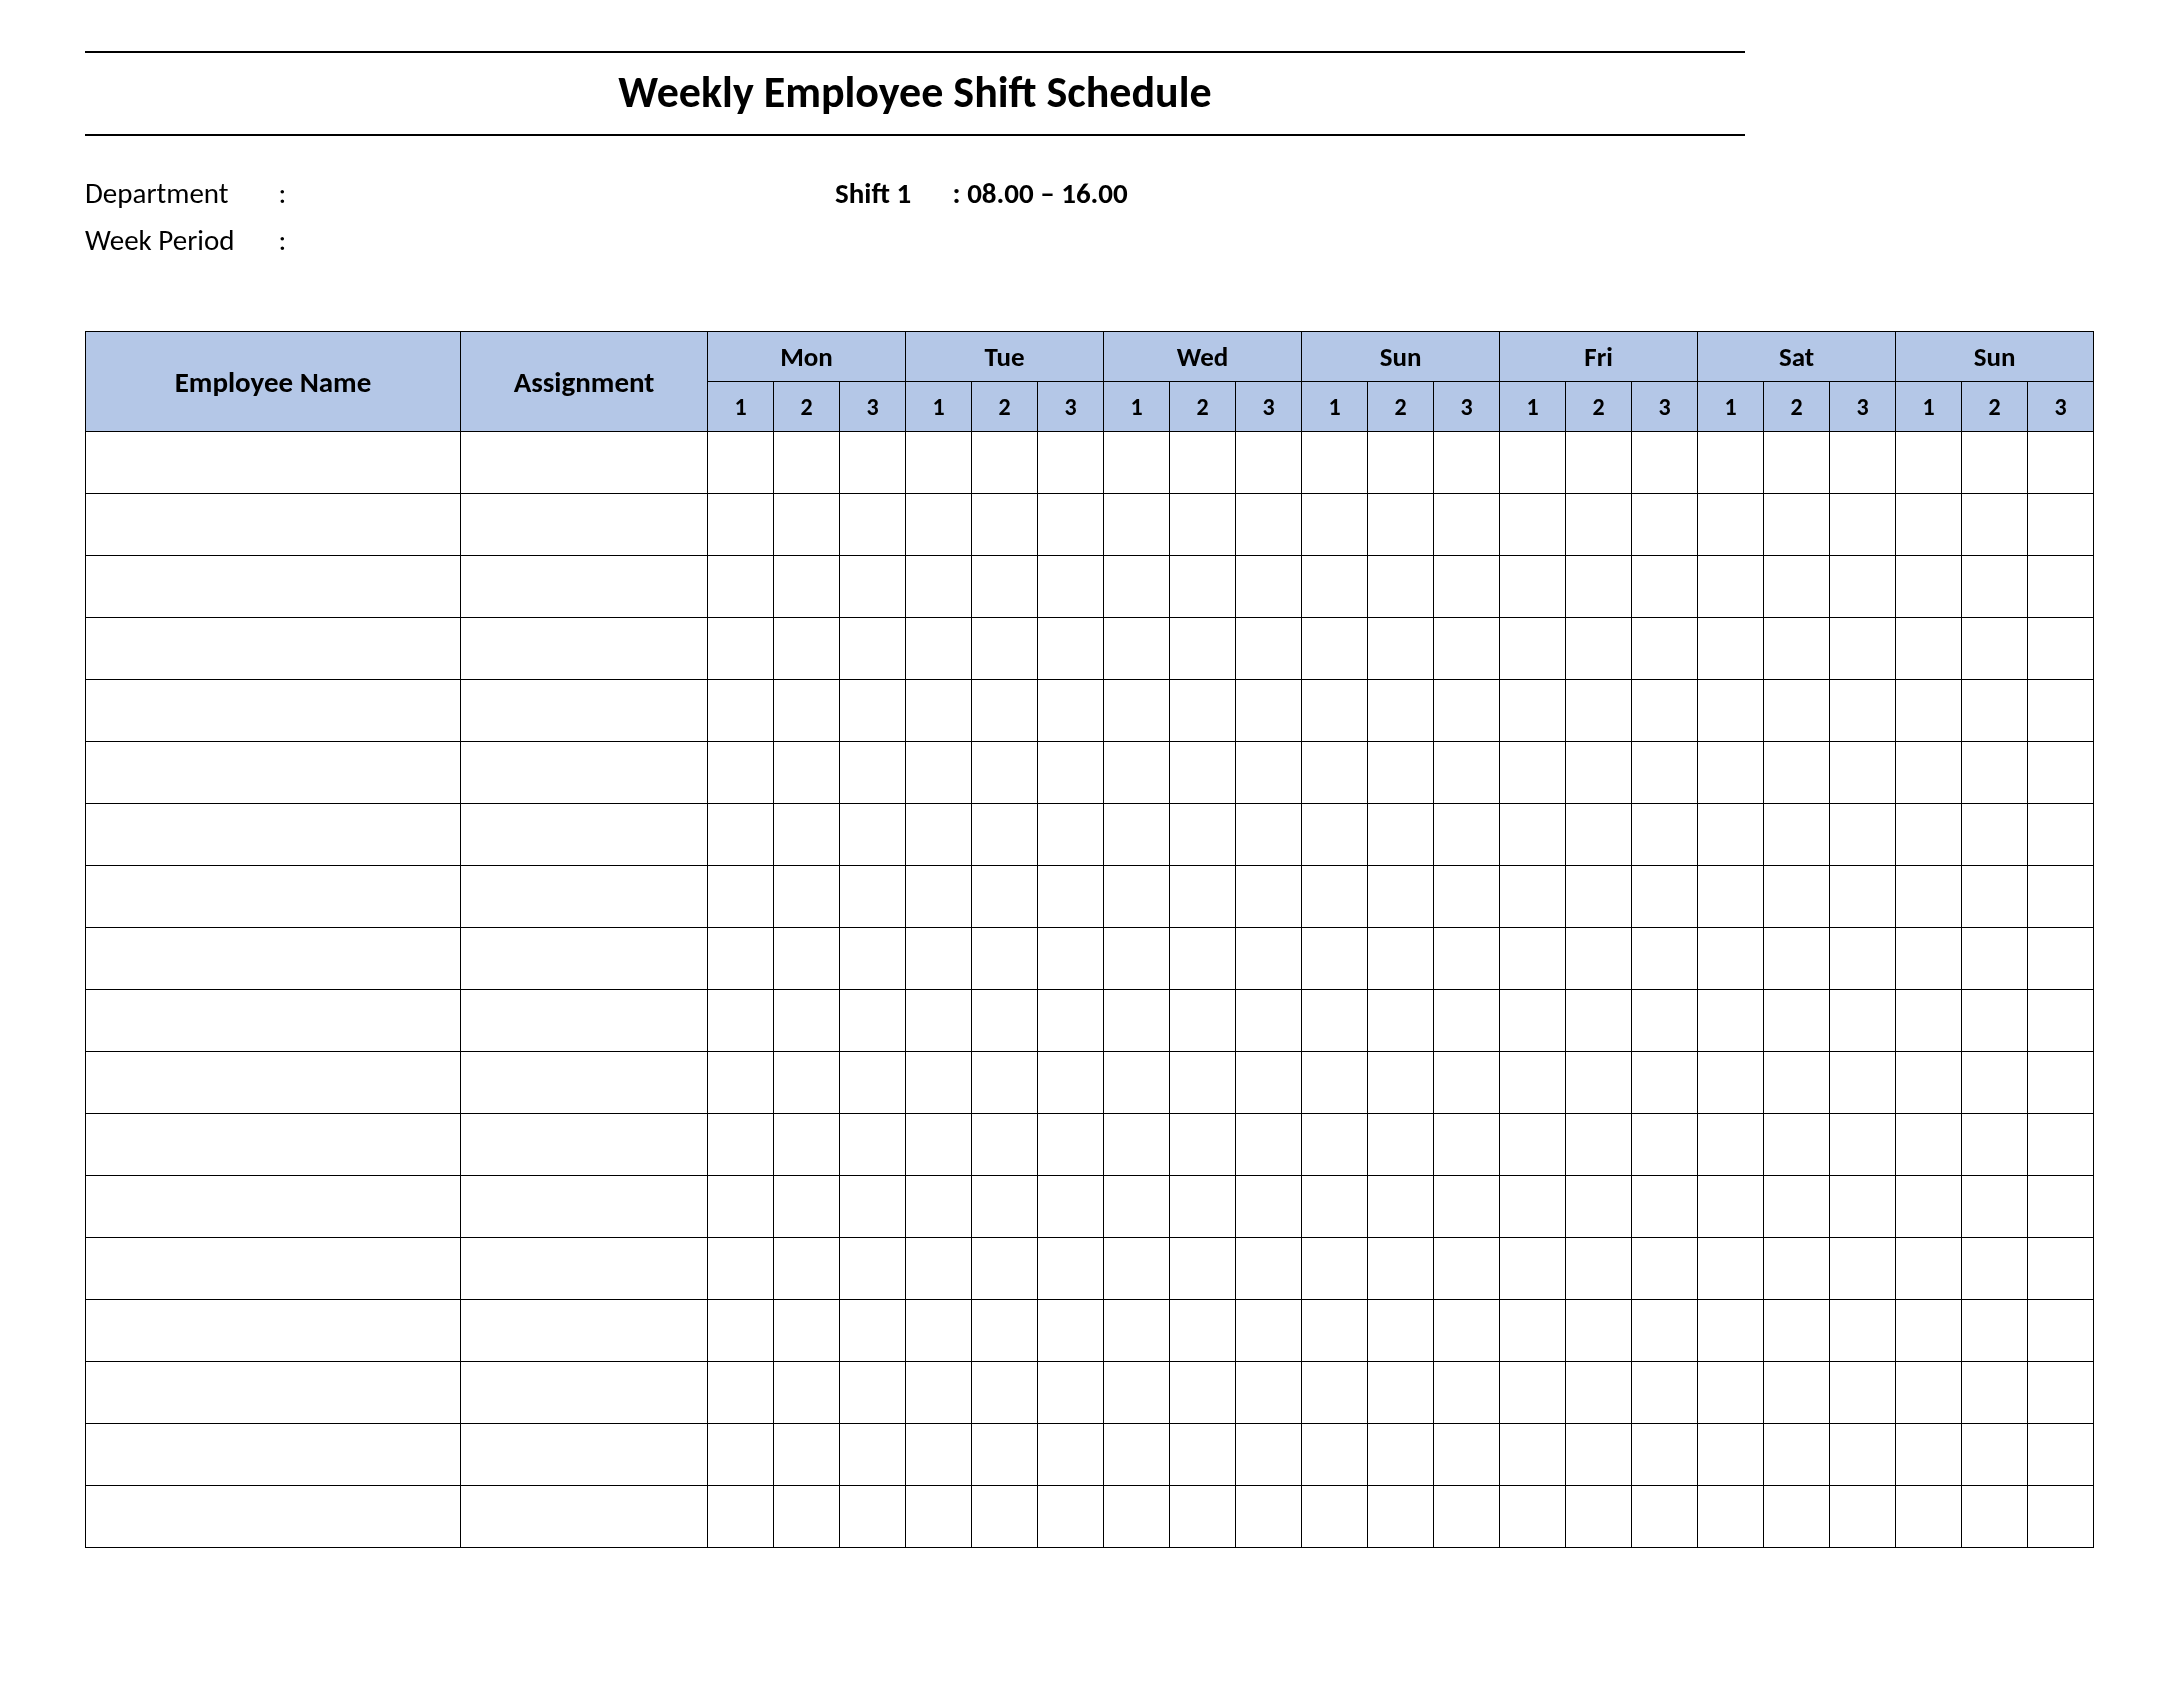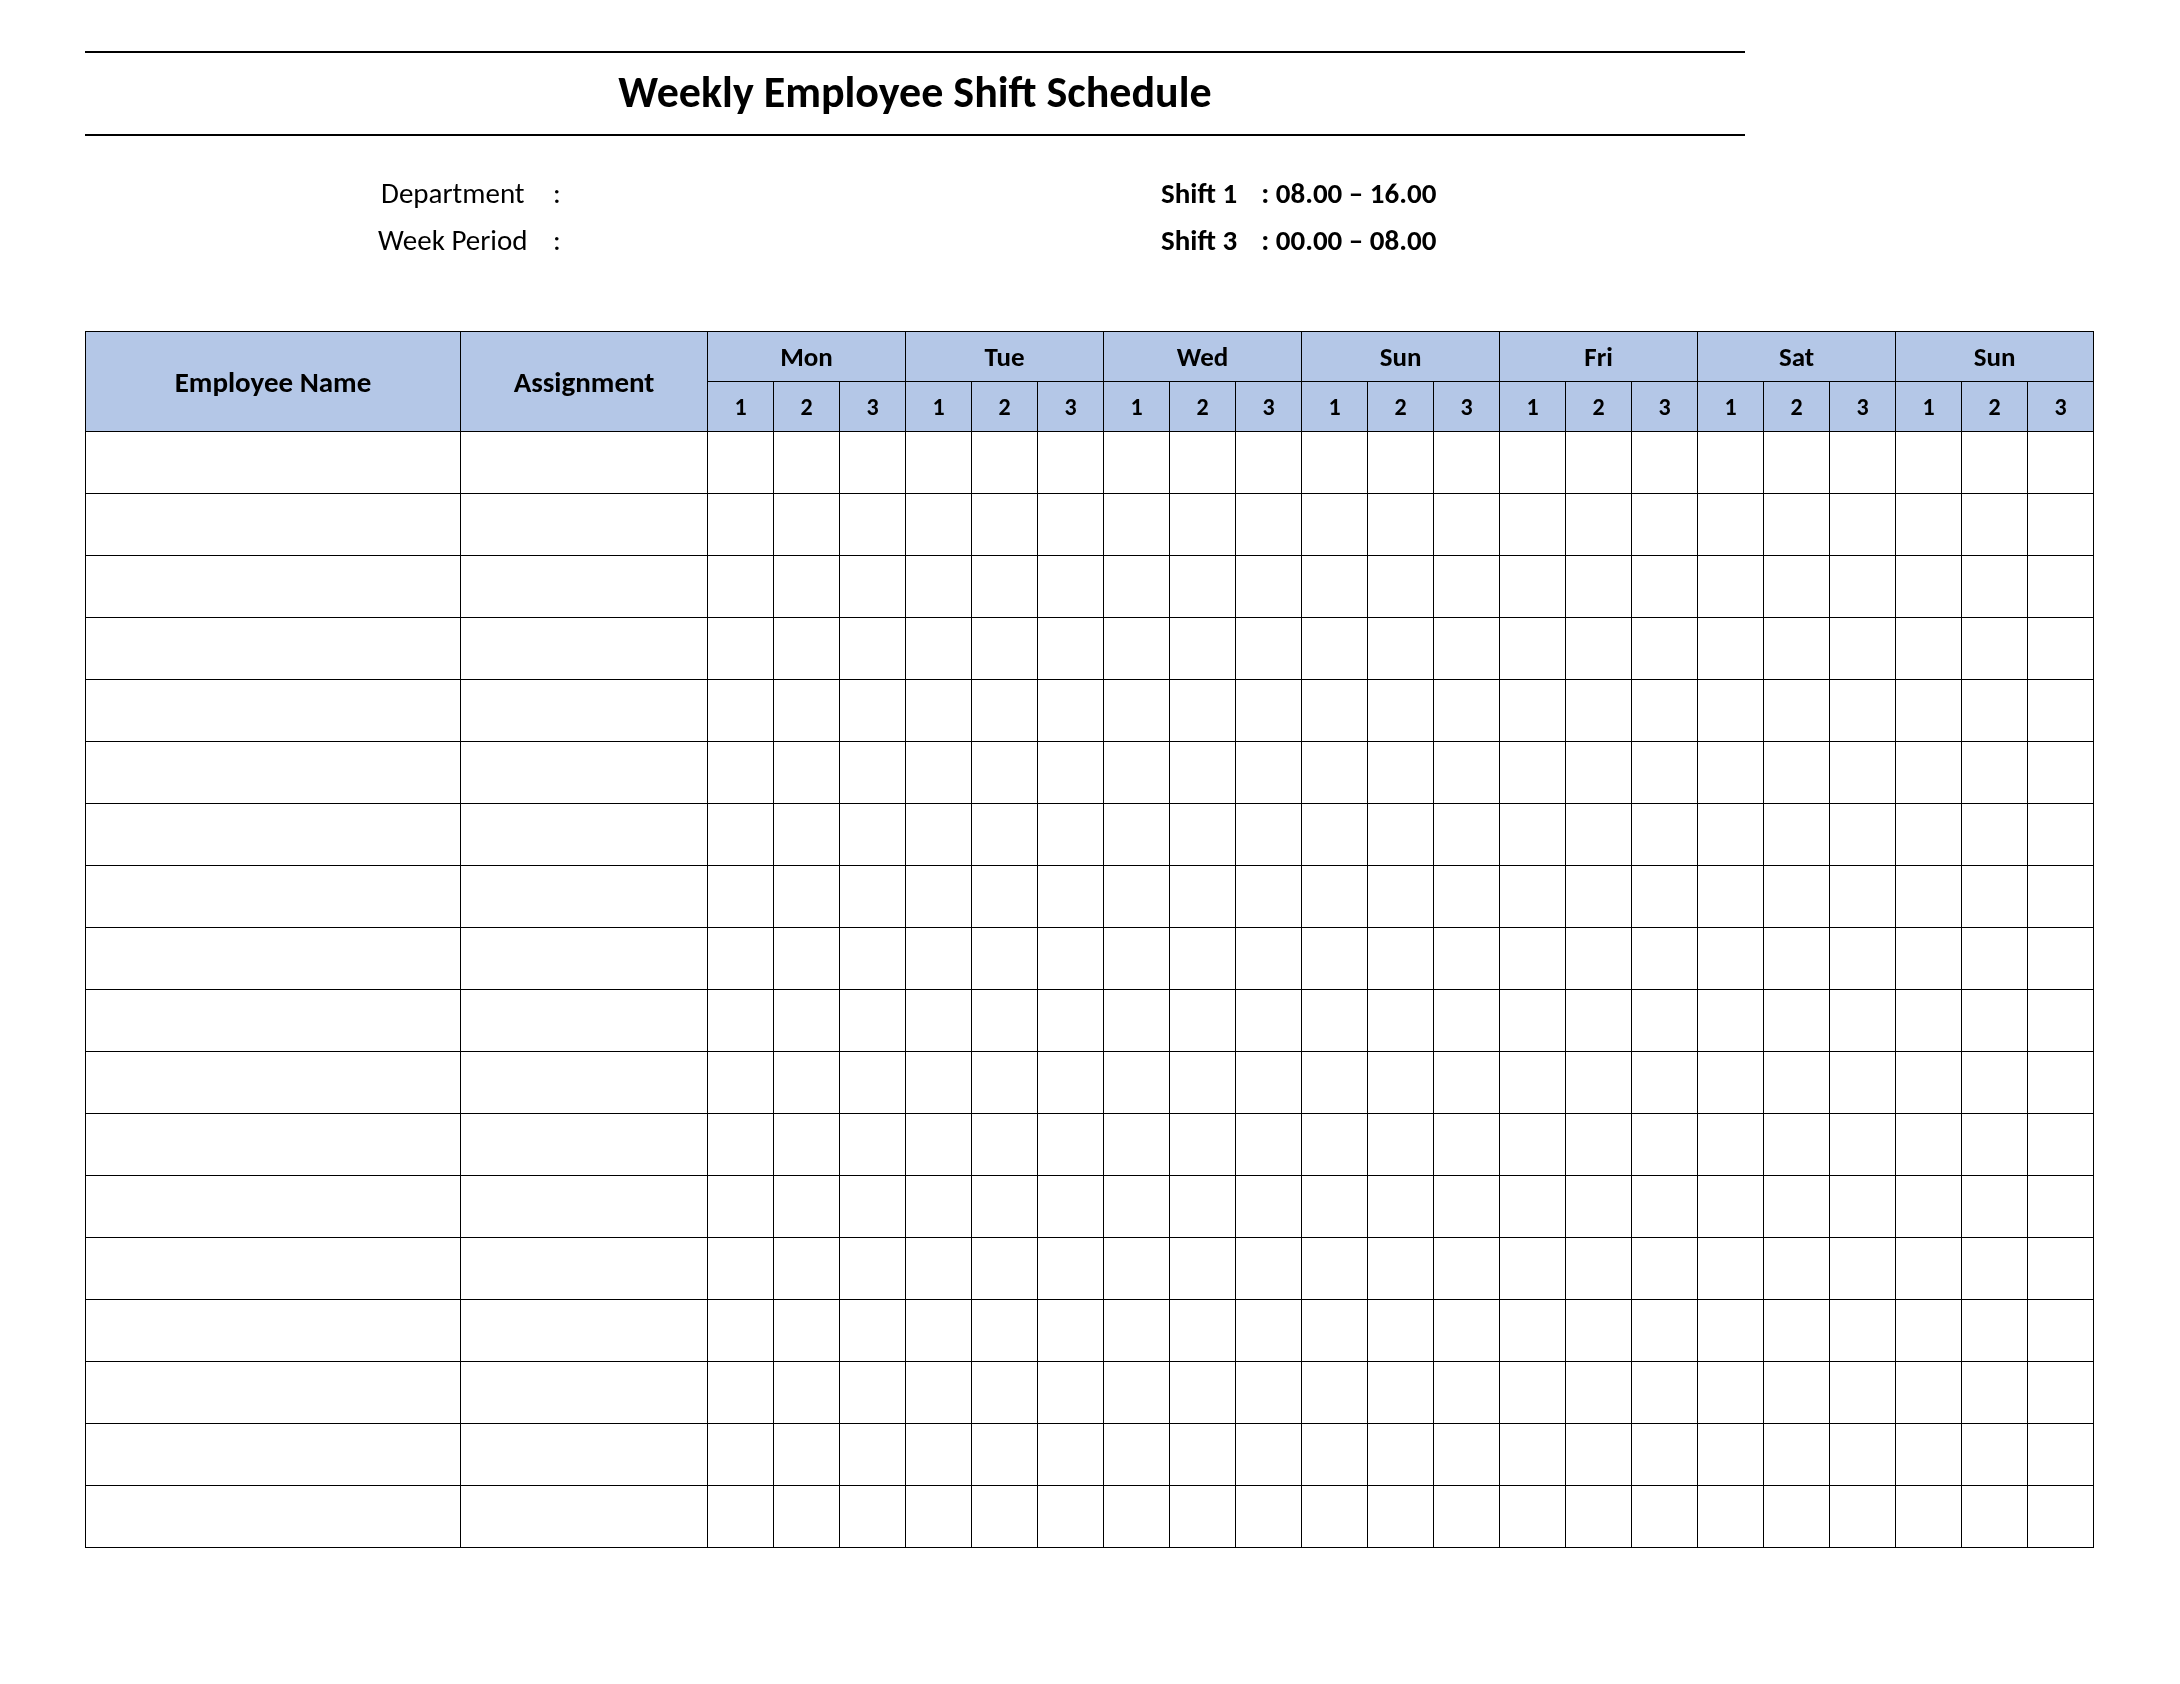--- a/index.html
+++ b/index.html
@@ -28,21 +28,20 @@
   .title-block h1 {
     margin: 0;
     font-size: 44px;
     font-weight: 700;
   }
   .meta {
     display: flex;
     font-size: 29px;
     line-height: 1.6;
     margin-bottom: 68px;
-    text-align: center;
   }
   .meta .col-left {
     width: 750px;
   }
   .meta .col-right {
     flex: 1;
     font-weight: bold;
   }
   .meta .label {
     display: inline-block;
@@ -110,25 +109,20 @@
         <span class="label">Week  Period</span>
         <span>:</span>
         <span></span>
       </div>
     </div>
     <div class="col-right">
       <div>
         <span class="shift-label">Shift 1</span>
         <span>: </span>
         <span>08.00  – 16.00</span>
-      </div>
-      <div>
-        <span class="shift-label">Shift 3</span>
-        <span>: </span>
-        <span>00.00  – 08.00</span>
       </div>
     </div>
   </div>
 
   <table class="schedule">
     <colgroup>
       <col class="emp">
       <col class="asg">
       <col class="shift">
         <col class="shift">

